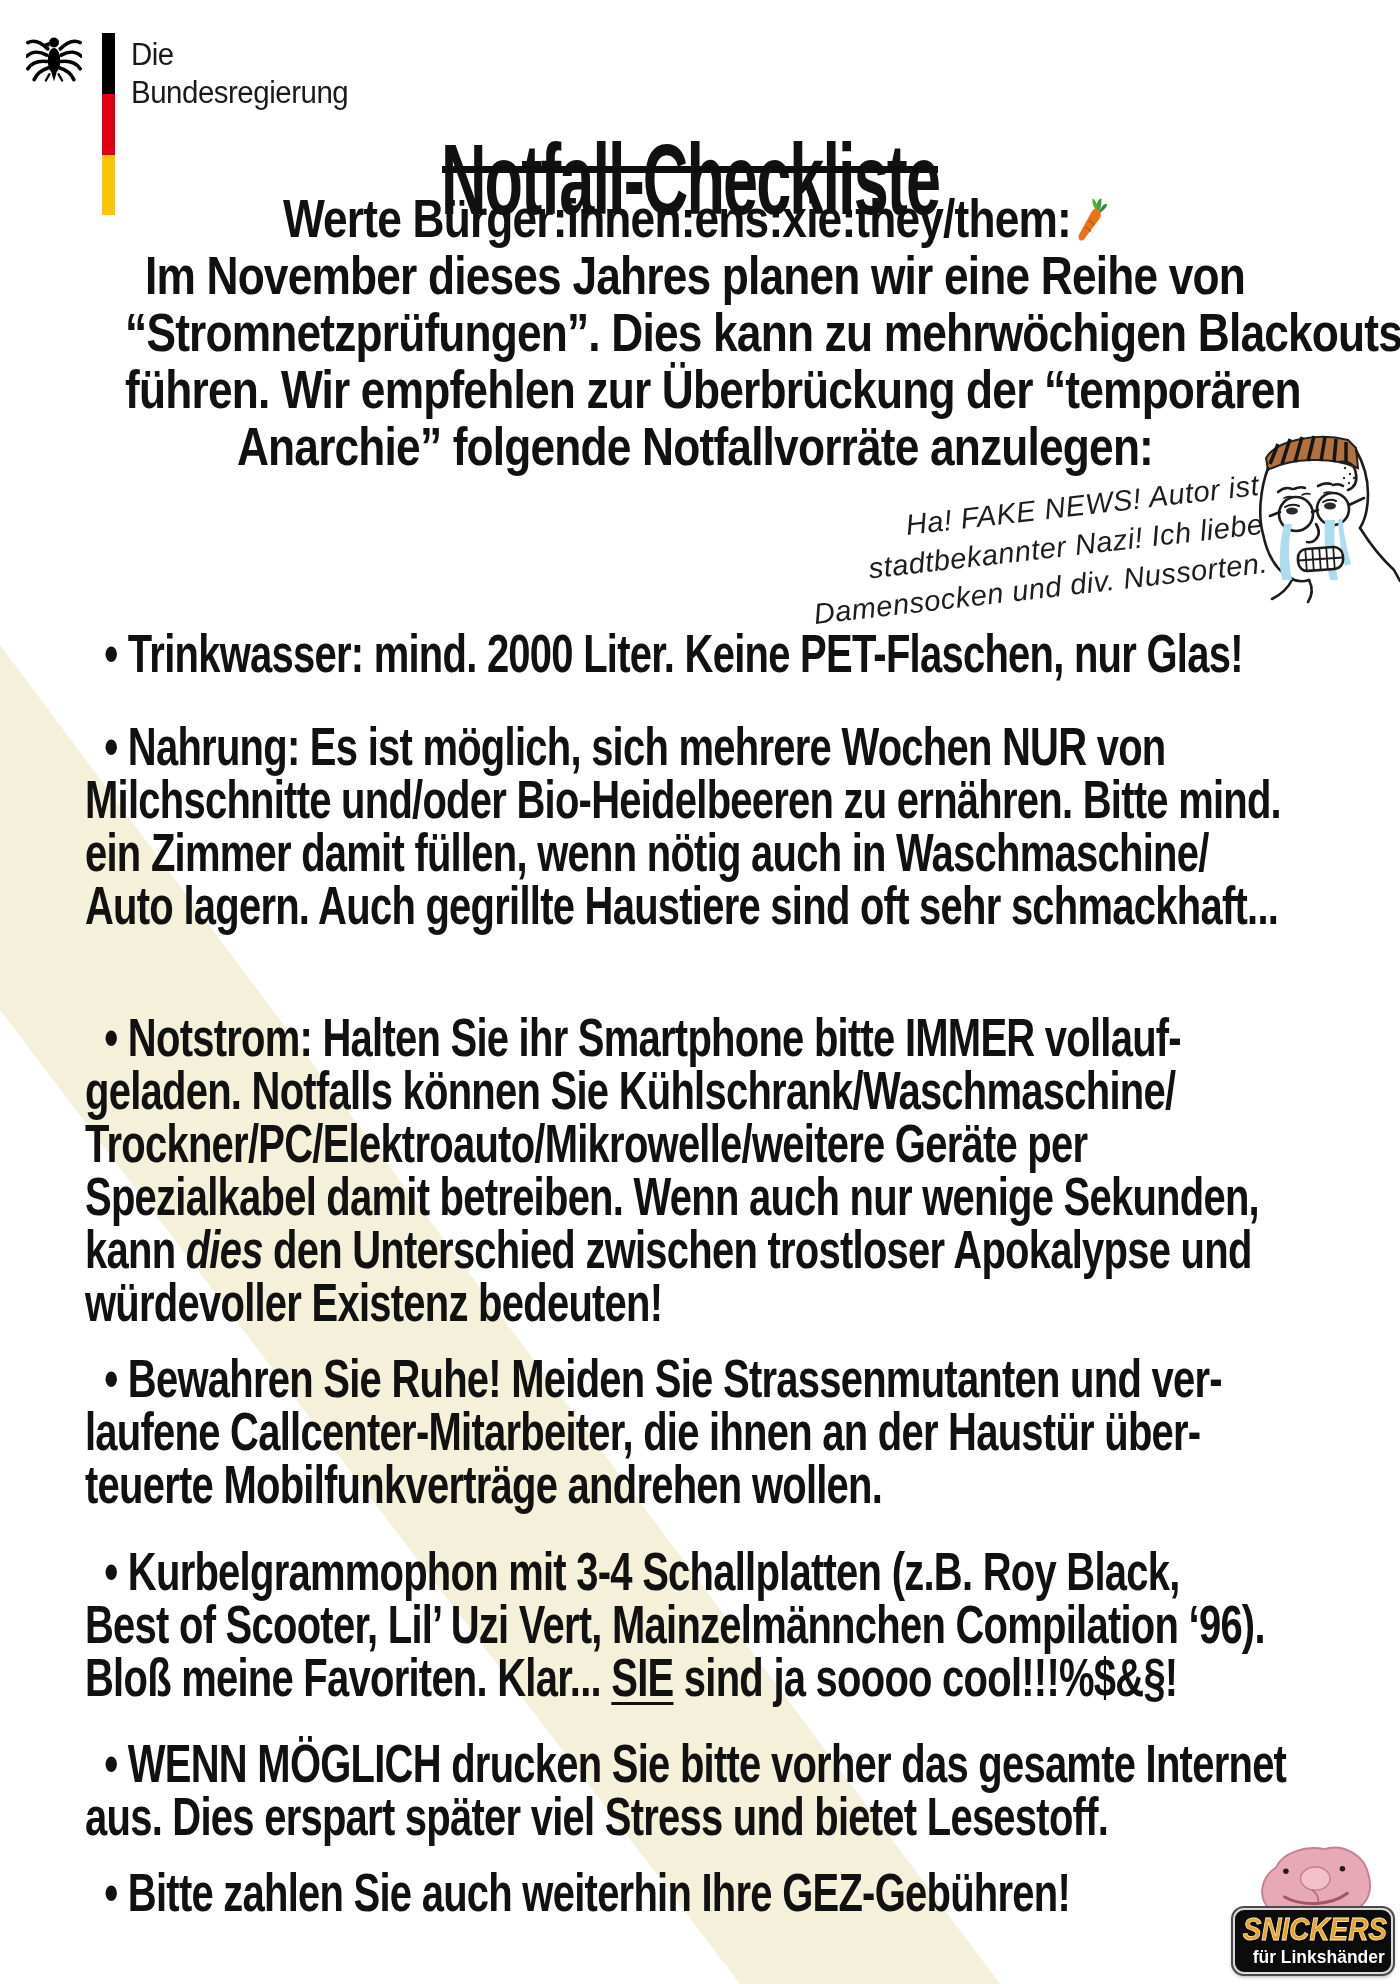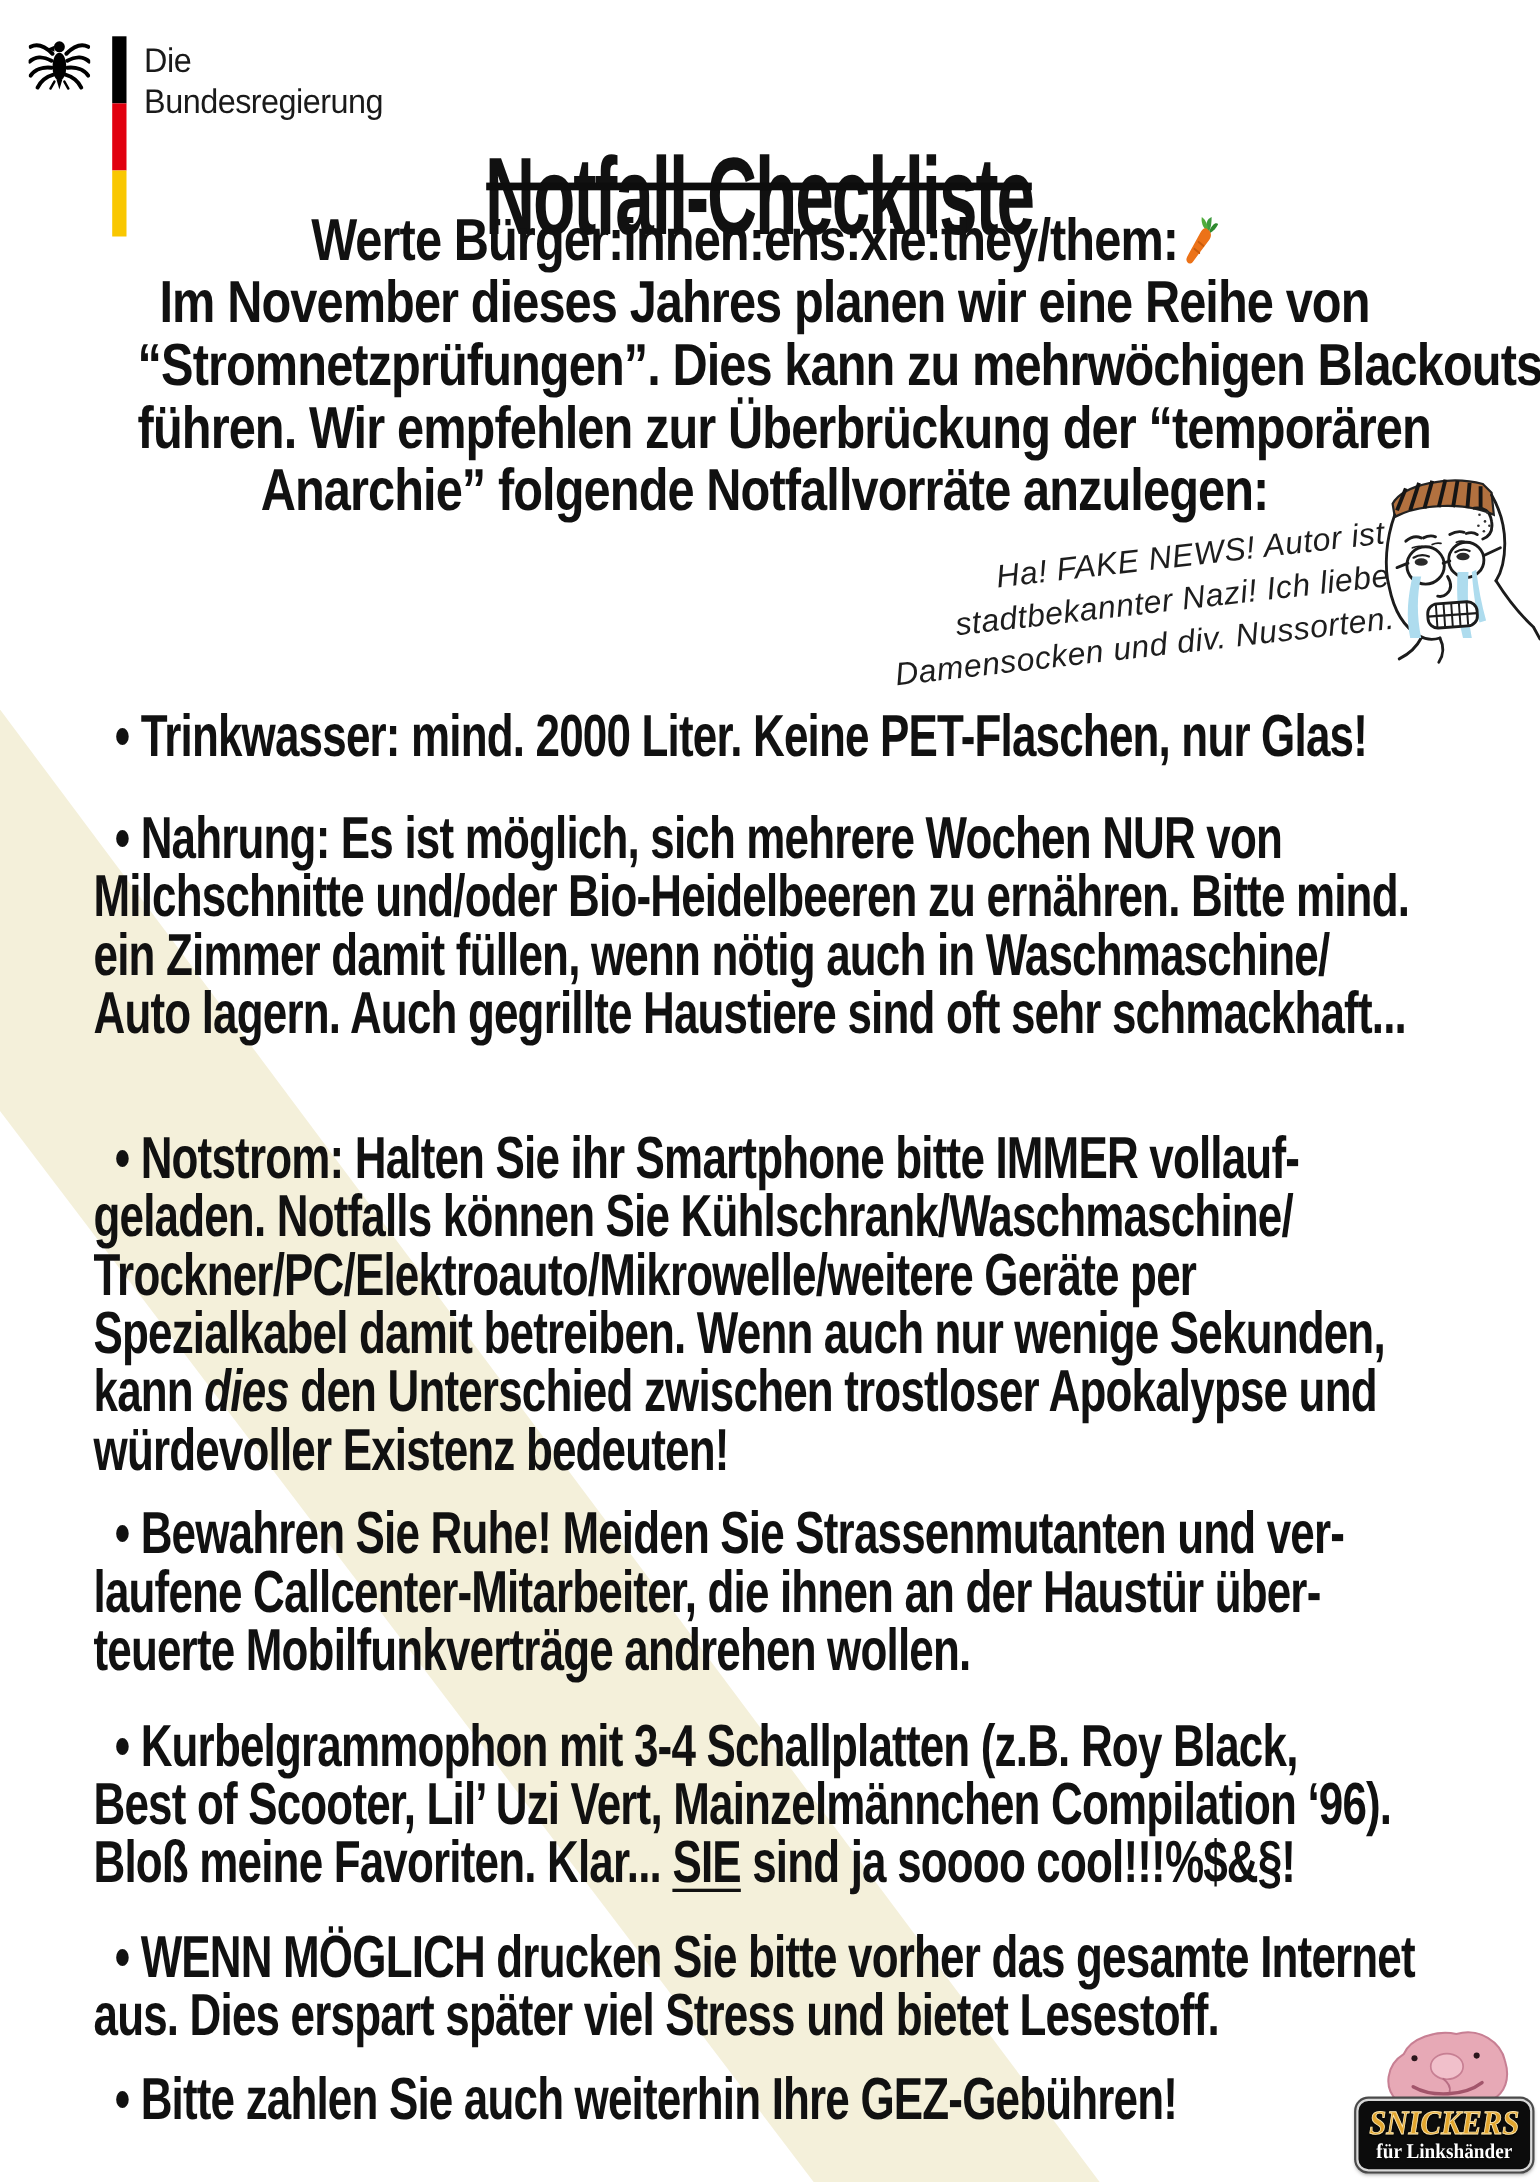--- a/index.html
+++ b/index.html
@@ -42,37 +42,37 @@
   .carrot{display:inline-block;vertical-align:-6px;margin-left:4px;}
   
   .meme{
     position:absolute;top:466px;right:143px;text-align:right;
     font-size:29px;line-height:39px;font-weight:400;font-style:italic;color:#1d1d1d;
     transform:rotate(-6.5deg);transform-origin:right top;white-space:nowrap;
     letter-spacing:.5px;
   }
   .wojak{position:absolute;left:1232px;top:428px;}
   
-  .checklist{position:absolute;inset:0;margin-top:16px;}
+  .checklist{position:absolute;inset:0;}
   .item{
     position:absolute;left:85px;
     font-size:54px;line-height:53px;font-weight:700;letter-spacing:-1px;
     transform:scaleX(.74);transform-origin:left top;
   }
   .item div{white-space:nowrap;}
   .item .first{padding-left:26px;}
   .item em{font-style:italic;}
   .item .u{text-decoration:underline;text-decoration-thickness:3px;text-underline-offset:6px;}
   
   .blobfish{position:absolute;left:1248px;top:1838px;}
   .snickers{
     position:absolute;left:1233px;top:1908px;width:156px;height:62px;
     background:#0c0c0c;border:2px solid #d9d9d9;border-radius:11px;
     box-shadow:0 0 0 2px #4a4a4a, 0 2px 4px rgba(0,0,0,.5);
-    text-align:center;overflow:hidden;font-family:Liberation Serif, serif;
+    text-align:right;overflow:hidden;
   }
   .sn-brand{
     font-size:31px;line-height:33px;font-weight:700;font-style:italic;
     color:#e2a52e;margin-top:3px;letter-spacing:0px;
     text-shadow:0 2px 2px #000;-webkit-text-stroke:0.8px #ffe9b0;
     transform:scaleX(.9);white-space:nowrap;
   }
   .sn-tag{
     font-size:19px;line-height:21px;font-weight:700;color:#ffffff;
     text-shadow:0 1px 2px #000;transform:scaleX(.92);white-space:nowrap;

